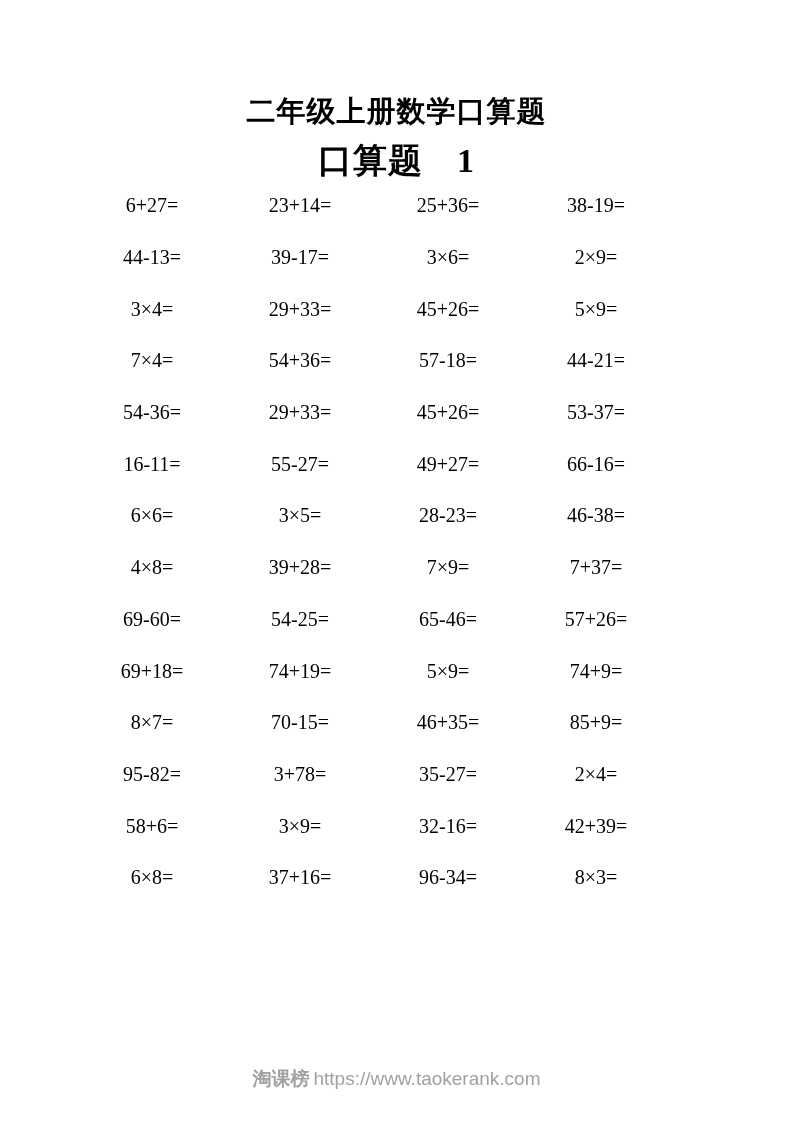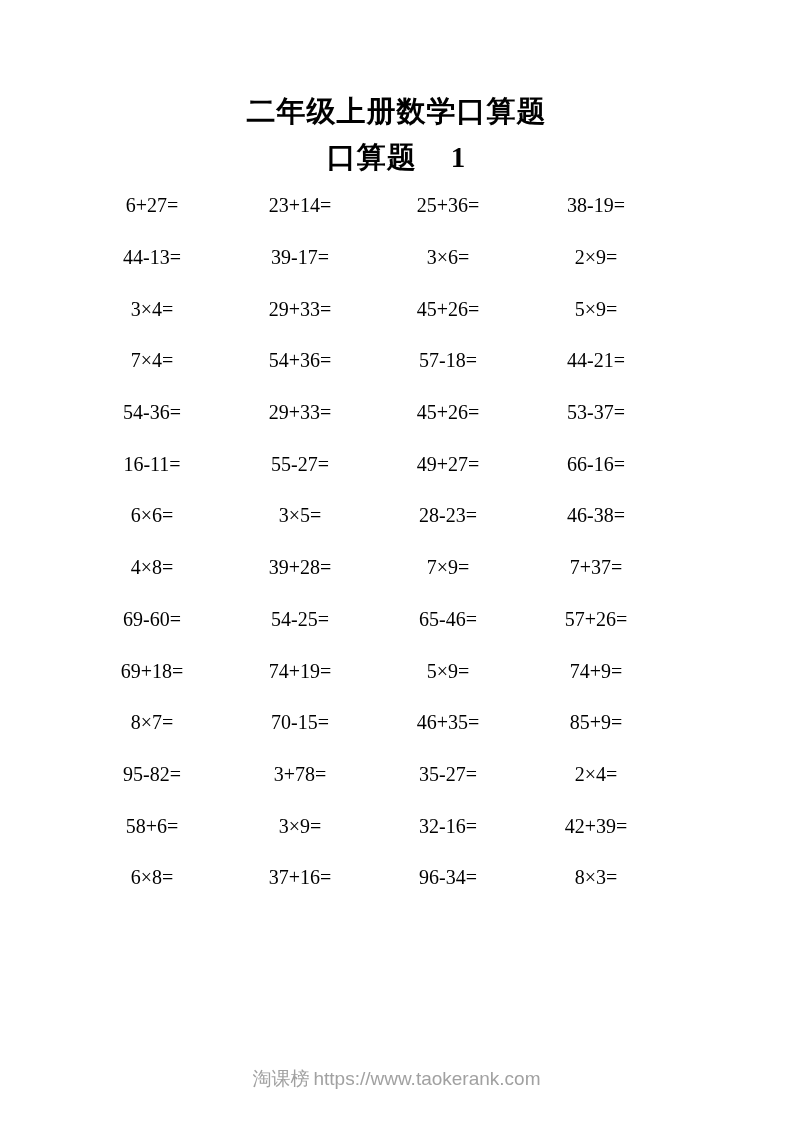--- a/index.html
+++ b/index.html
@@ -26,21 +26,21 @@
     font-weight: bold;
     letter-spacing: 1px;
     line-height: 1.1;
   }
   .subtitle {
     position: absolute;
     top: 142px;
     left: 0;
     width: 100%;
     text-align: center;
-    font-size: 29px;
+    font-size: 34px;
     font-weight: bold;
     letter-spacing: 1px;
     line-height: 1.1;
   }
   .subtitle .sheetnum {
     margin-left: 34px;
   }
   .problem-grid {
     position: absolute;
     top: 180px;
@@ -61,20 +61,21 @@
     top: 1066px;
     left: 0;
     width: 100%;
     text-align: center;
     font-family: "Liberation Sans", "DejaVu Sans", sans-serif;
     font-size: 19px;
     color: #a1a1a1;
   }
   .footer .site-name {
     margin-right: 4px;
+    font-weight: bold;
   }
 </style>
 </head>
 <body>
 
 <div class="page">
 
   <div class="title">二年级上册数学口算题</div>
 
   <div class="subtitle">

